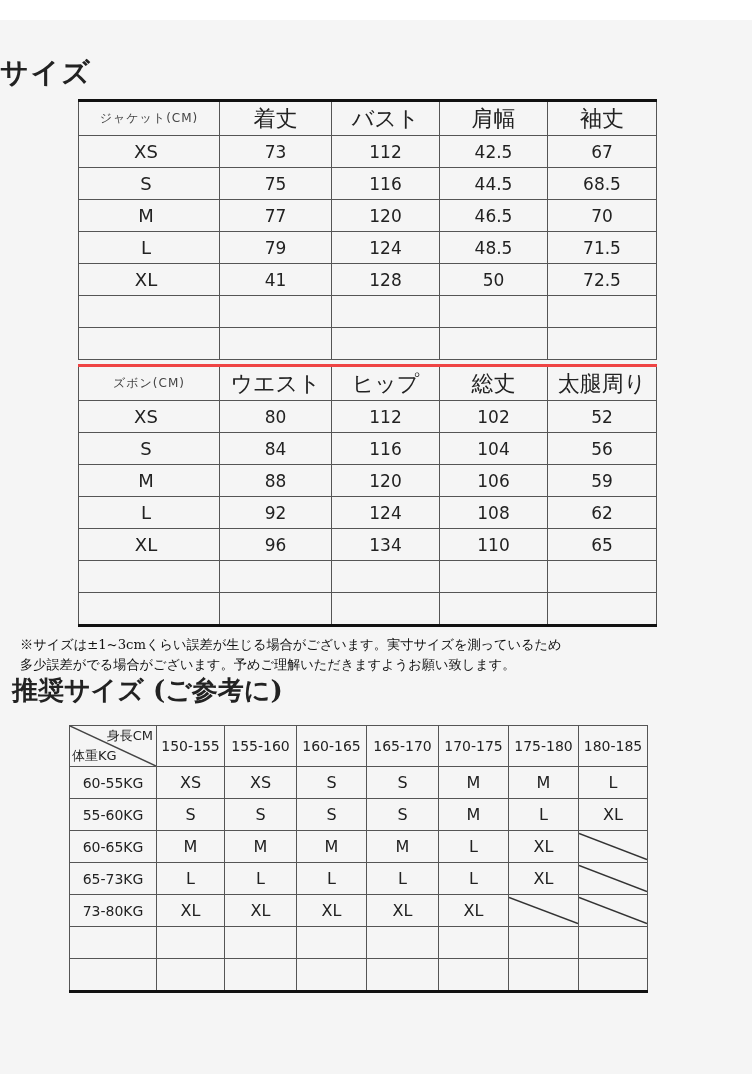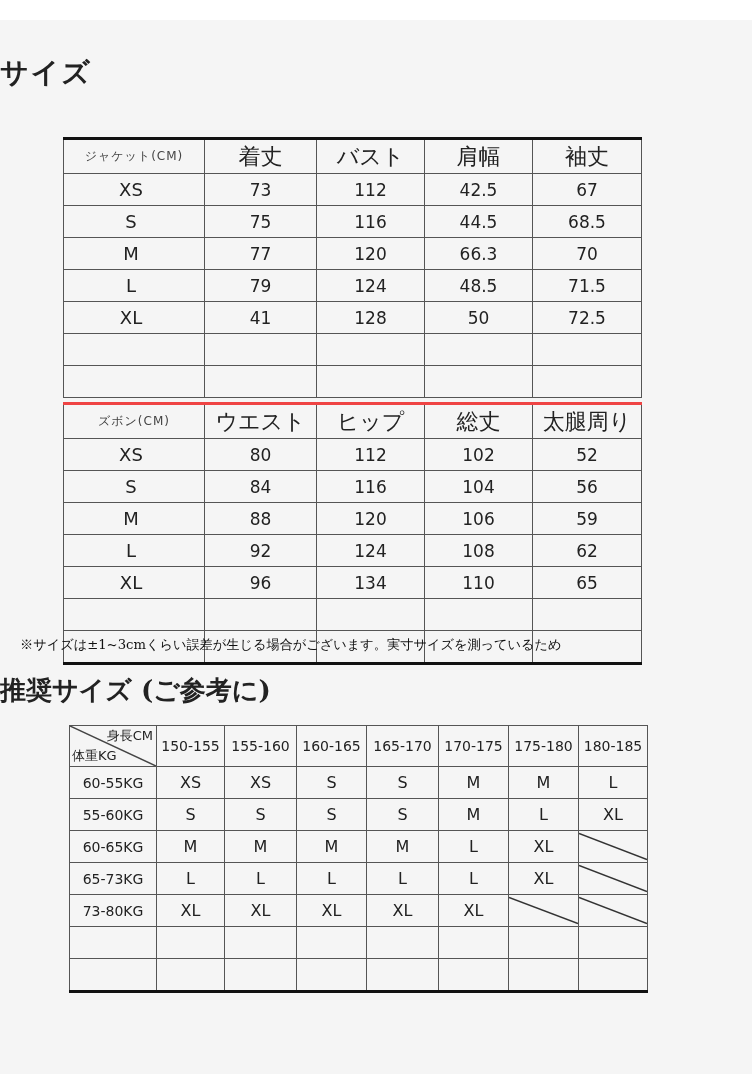--- a/index.html
+++ b/index.html
@@ -11,30 +11,30 @@
   }
   .sheet {
     position: absolute; left: 0; top: 20px; width: 752px; height: 1054px;
     background: #f5f5f5;
   }
   .title {
     position: absolute; left: 0; width: 682px; text-align: left;
     font-family: "DejaVu Serif", serif; font-weight: bold;
   }
   .title-main { top: 54px; font-size: 28px; letter-spacing: 2px; }
-  .title-rec { top: 673px; font-size: 26px; left: 0; width: 562px; font-family: "DejaVu Serif", serif; }
+  .title-rec { top: 673px; font-size: 26px; left: 0; width: 562px; font-family: "DejaVu Serif", serif; padding-left: 12px; }
 
   table.grid {
     position: absolute; border-collapse: collapse; table-layout: fixed;
   }
   table.grid td {
     border: 1.5px solid #555; text-align: center; padding: 0; overflow: hidden;
     white-space: nowrap;
   }
-  .size-table { left: 63px; width: 578px; margin-top: 38px; }
+  .size-table { left: 78px; width: 578px; }
   .jacket { top: 99px; border-top: 3px solid #111; }
   .pants  { top: 364px; border-top: 3px solid #ef4444; border-bottom: 3px solid #111; }
   .size-table td { height: 31px; font-size: 17px; }
   .size-table tr.hdr td { height: 33px; font-size: 22px; font-family: "DejaVu Serif", serif; }
   .size-table tr.hdr td.corner { font-size: 12px; font-family: "DejaVu Sans", sans-serif; letter-spacing: 1px; color: #444; }
   .size-table td.rowlbl { font-size: 18px; text-align: left; padding-left: 52px; }
   .size-table td.rowlbl span { display: inline-block; width: 30px; text-align: center; }
 
   .note {
     position: absolute; left: 20px; top: 635px; width: 720px;
@@ -86,21 +86,21 @@
         <td class="rowlbl"><span>S</span></td>
         <td>75</td>
         <td>116</td>
         <td>44.5</td>
         <td>68.5</td>
       </tr>
   <tr>
         <td class="rowlbl"><span>M</span></td>
         <td>77</td>
         <td>120</td>
-        <td>66.3</td>
+        <td>46.5</td>
         <td>70</td>
       </tr>
   <tr>
         <td class="rowlbl"><span>L</span></td>
         <td>79</td>
         <td>124</td>
         <td>48.5</td>
         <td>71.5</td>
       </tr>
   <tr>
@@ -190,20 +190,21 @@
         <td></td>
         <td></td>
         <td></td>
         <td></td>
       </tr>
 </tbody>
   </table>
 
 <div class="note">
   <div>※サイズは±1~3cmくらい誤差が生じる場合がございます。実寸サイズを測っているため</div>
+  <div>多少誤差がでる場合がございます。予めご理解いただきますようお願い致します。</div>
 </div>
 
 <div class="title title-rec">推奨サイズ (ご参考に)</div>
 
 <table class="grid rec-table">
   <colgroup>
     <col style="width:87px">
       <col style="width:68px">
       <col style="width:72px">
       <col style="width:70px">

